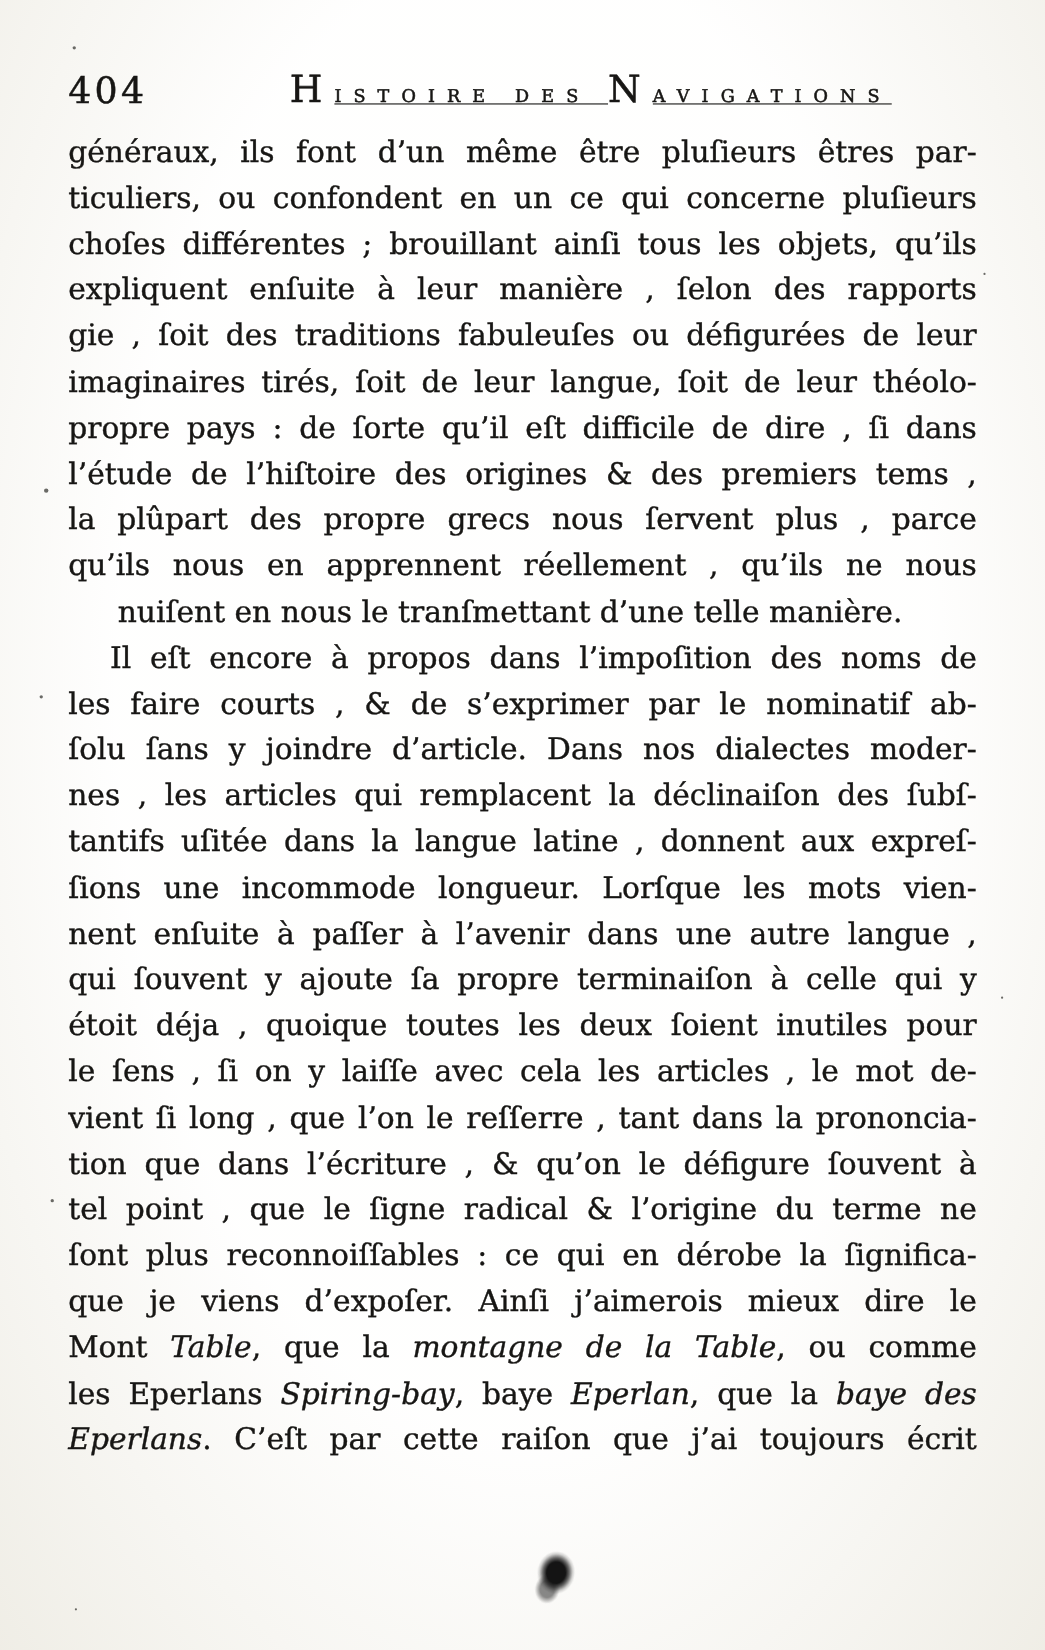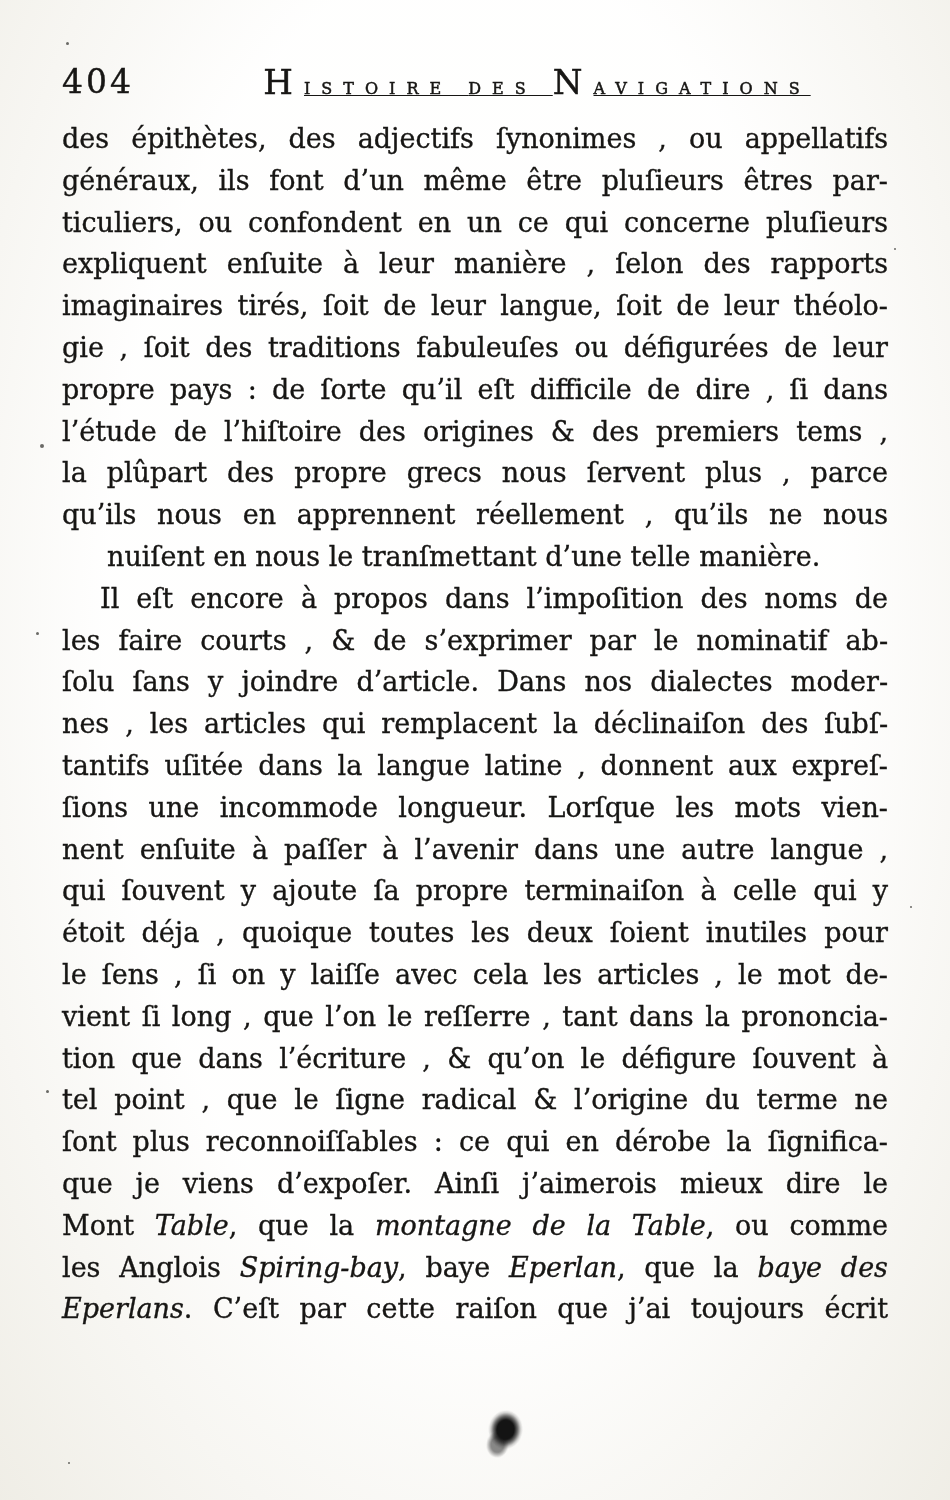--- a/index.html
+++ b/index.html
@@ -16,21 +16,21 @@
   }
   .page{
     position:relative;width:950px;height:1500px;
     background:
       radial-gradient(ellipse at 50% 42%, rgba(255,255,255,.9) 55%, rgba(238,236,228,.9) 100%),
       var(--paper);
   }
   
   .running-head{
     position:absolute;top:62px;left:62px;width:830px;
-    display:flex;align-items:flex-start;
+    display:flex;align-items:center;
   }
   .pagenum{
     font-size:33px;letter-spacing:3px;width:120px;
     -webkit-text-stroke:0.4px var(--ink);
   }
   .title{
     flex:1;text-align:center;white-space:nowrap;
     -webkit-text-stroke:0.5px var(--ink);
   }
   .cap-large{font-size:34px;letter-spacing:11px;}
@@ -67,26 +67,26 @@
 <body>
 
 <div class="page">
 
   <header class="running-head">
     <span class="pagenum">404</span>
     <span class="title"><span class="cap-large">H</span><span class="cap-small">ISTOIRE </span><span class="cap-small">DES </span><span class="cap-large">N</span><span class="cap-small">AVIGATIONS</span></span>
   </header>
 
   <main class="textblock">
-      <div class="line"><span>des épithètes, des adjectifs ſynonimes , ou appellatifs</span></div>
       <div class="line"><span>généraux, ils font d’un même être pluſieurs êtres par-</span></div>
       <div class="line"><span>ticuliers, ou confondent en un ce qui concerne pluſieurs</span></div>
+      <div class="line"><span>choſes différentes ; brouillant ainſi tous les objets, qu’ils</span></div>
       <div class="line"><span>expliquent enſuite à leur manière , ſelon des rapports</span></div>
+      <div class="line"><span>gie , ſoit des traditions fabuleuſes ou défigurées de leur</span></div>
       <div class="line"><span>imaginaires tirés, ſoit de leur langue, ſoit de leur théolo-</span></div>
-      <div class="line"><span>gie , ſoit des traditions fabuleuſes ou défigurées de leur</span></div>
       <div class="line"><span>propre pays : de ſorte qu’il eſt difficile de dire , ſi dans</span></div>
       <div class="line"><span>l’étude de l’hiſtoire des origines &amp; des premiers tems ,</span></div>
       <div class="line"><span>la plûpart des propre grecs nous ſervent plus , parce</span></div>
       <div class="line"><span>qu’ils nous en apprennent réellement , qu’ils ne nous</span></div>
       <div class="line para-end"><span>nuiſent en nous le tranſmettant d’une telle manière.</span></div>
       <div class="line indent"><span>Il eſt encore à propos dans l’impoſition des noms de</span></div>
       <div class="line"><span>les faire courts , &amp; de s’exprimer par le nominatif ab-</span></div>
       <div class="line"><span>ſolu ſans y joindre d’article. Dans nos dialectes moder-</span></div>
       <div class="line"><span>nes , les articles qui remplacent la déclinaiſon des ſubſ-</span></div>
       <div class="line"><span>tantifs uſitée dans la langue latine , donnent aux expreſ-</span></div>
@@ -94,21 +94,21 @@
       <div class="line"><span>nent enſuite à paſſer à l’avenir dans une autre langue ,</span></div>
       <div class="line"><span>qui ſouvent y ajoute ſa propre terminaiſon à celle qui y</span></div>
       <div class="line"><span>étoit déja , quoique toutes les deux ſoient inutiles pour</span></div>
       <div class="line"><span>le ſens , ſi on y laiſſe avec cela les articles , le mot de-</span></div>
       <div class="line"><span>vient ſi long , que l’on le reſſerre , tant dans la prononcia-</span></div>
       <div class="line"><span>tion que dans l’écriture , &amp; qu’on le défigure ſouvent à</span></div>
       <div class="line"><span>tel point , que le ſigne radical &amp; l’origine du terme ne</span></div>
       <div class="line"><span>ſont plus reconnoiſſables : ce qui en dérobe la ſignifica-</span></div>
       <div class="line"><span>que je viens d’expoſer. Ainſi j’aimerois mieux dire le</span></div>
       <div class="line"><span>Mont </span><span class="it">Table</span><span>, que la </span><span class="it">montagne de la Table</span><span>, ou comme</span></div>
-      <div class="line"><span>les Anglois </span><span class="it">Spiring-bay</span><span>, baye </span><span class="it">Eperlan</span><span>, que la </span><span class="it">baye des</span></div>
+      <div class="line"><span>les Eperlans </span><span class="it">Spiring-bay</span><span>, baye </span><span class="it">Eperlan</span><span>, que la </span><span class="it">baye des</span></div>
       <div class="line"><span class="it">Eperlans</span><span>. C’eſt par cette raiſon que j’ai toujours écrit</span></div>
     </main>
 
   <div class="smudge"></div>
 
   <i class="speck" style="left:66px;top:42px;"></i>
   <i class="speck" style="left:40px;top:444px;width:4px;height:4px;"></i>
   <i class="speck" style="left:36px;top:632px;"></i>
   <i class="speck" style="left:894px;top:248px;width:2px;height:2px;"></i>
   <i class="speck" style="left:910px;top:906px;width:2px;height:2px;"></i>

